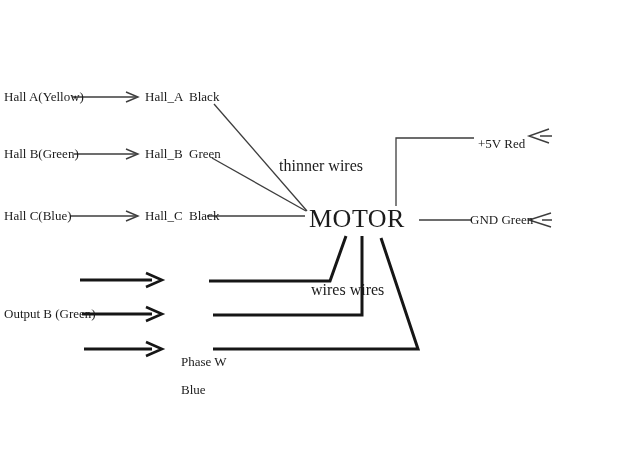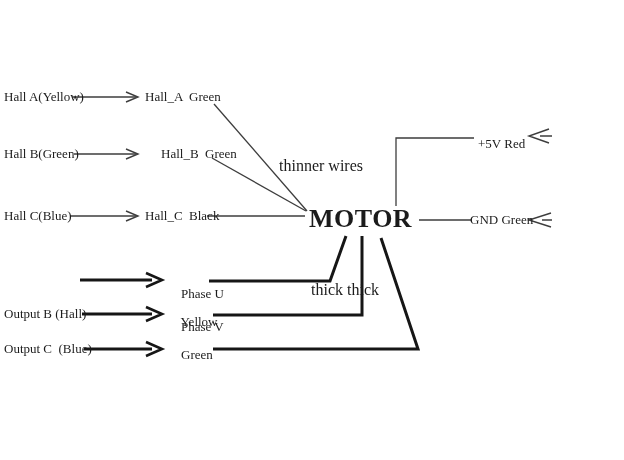--- a/index.html
+++ b/index.html
@@ -29,21 +29,21 @@
   }
   .lbl2{
     position:absolute;color:var(--text);font-size:13px;line-height:14px;white-space:pre;
   }
   .note{
     position:absolute;color:var(--text);font-size:16px;white-space:pre;
     transform:translateY(-50%);
   }
   .motor{
     position:absolute;left:309px;top:206px;color:var(--text);
-    font-size:26px;font-weight:bold;letter-spacing:0.5px;line-height:26px;white-space:pre;
+    font-size:26px;font-weight:normal;letter-spacing:0.5px;line-height:26px;white-space:pre;
   }
 </style>
 </head>
 <body>
 
 <div class="stage">
 
   <svg class="wires-svg" width="624" height="460" viewBox="0 0 624 460">
 
     <g>
@@ -90,39 +90,34 @@
 
     <polyline class="thick" points="209,281 330,281 346,236"></polyline>
     <polyline class="thick" points="213,315 362,315 362,236"></polyline>
     <polyline class="thick" points="213,349 418,349 381,238"></polyline>
   </svg>
 
   <span class="lbl" style="left:4px;top:97px">Hall A(Yellow)</span>
   <span class="lbl" style="left:4px;top:154px">Hall B(Green)</span>
   <span class="lbl" style="left:4px;top:216px">Hall C(Blue)</span>
 
-  <span class="lbl" style="left:145px;top:97px">Hall_A  Green</span>
-  <span class="lbl" style="left:161px;top:154px">Hall_B  Green</span>
+  <span class="lbl" style="left:145px;top:97px">Hall_A  Black</span>
+  <span class="lbl" style="left:145px;top:154px">Hall_B  Green</span>
   <span class="lbl" style="left:145px;top:216px">Hall_C  Black</span>
 
   <span class="note" style="left:279px;top:166px">thinner wires</span>
-  <span class="note" style="left:311px;top:290px">thick thick</span>
+  <span class="note" style="left:311px;top:290px">wires wires</span>
 
   <div class="motor">MOTOR</div>
 
   <span class="lbl" style="left:478px;top:144px">+5V Red</span>
   <span class="lbl" style="left:470px;top:220px">GND Green</span>
   <span class="lbl" style="left:596px;top:136px">+5V</span>
   <span class="lbl" style="left:596px;top:220px">GND</span>
 
-  <span class="lbl" style="left:4px;top:314px">Output B (Hall)</span>
-  <span class="lbl" style="left:4px;top:349px">Output C  (Blue)</span>
+  <span class="lbl" style="left:4px;top:314px">Output B (Green)</span>
 
-  <div class="lbl2" style="left:168px;top:273px">
-    <span>Phase U</span><br>
-    <span>Yellow</span>
-  </div>
-  <div class="lbl2" style="left:168px;top:306px">
-    <span>Phase V</span><br>
-    <span>Green</span>
+  <div class="lbl2" style="left:168px;top:341px">
+    <span>Phase W</span><br>
+    <span>Blue</span>
   </div>
 
 </div>
 
 </body></html>

